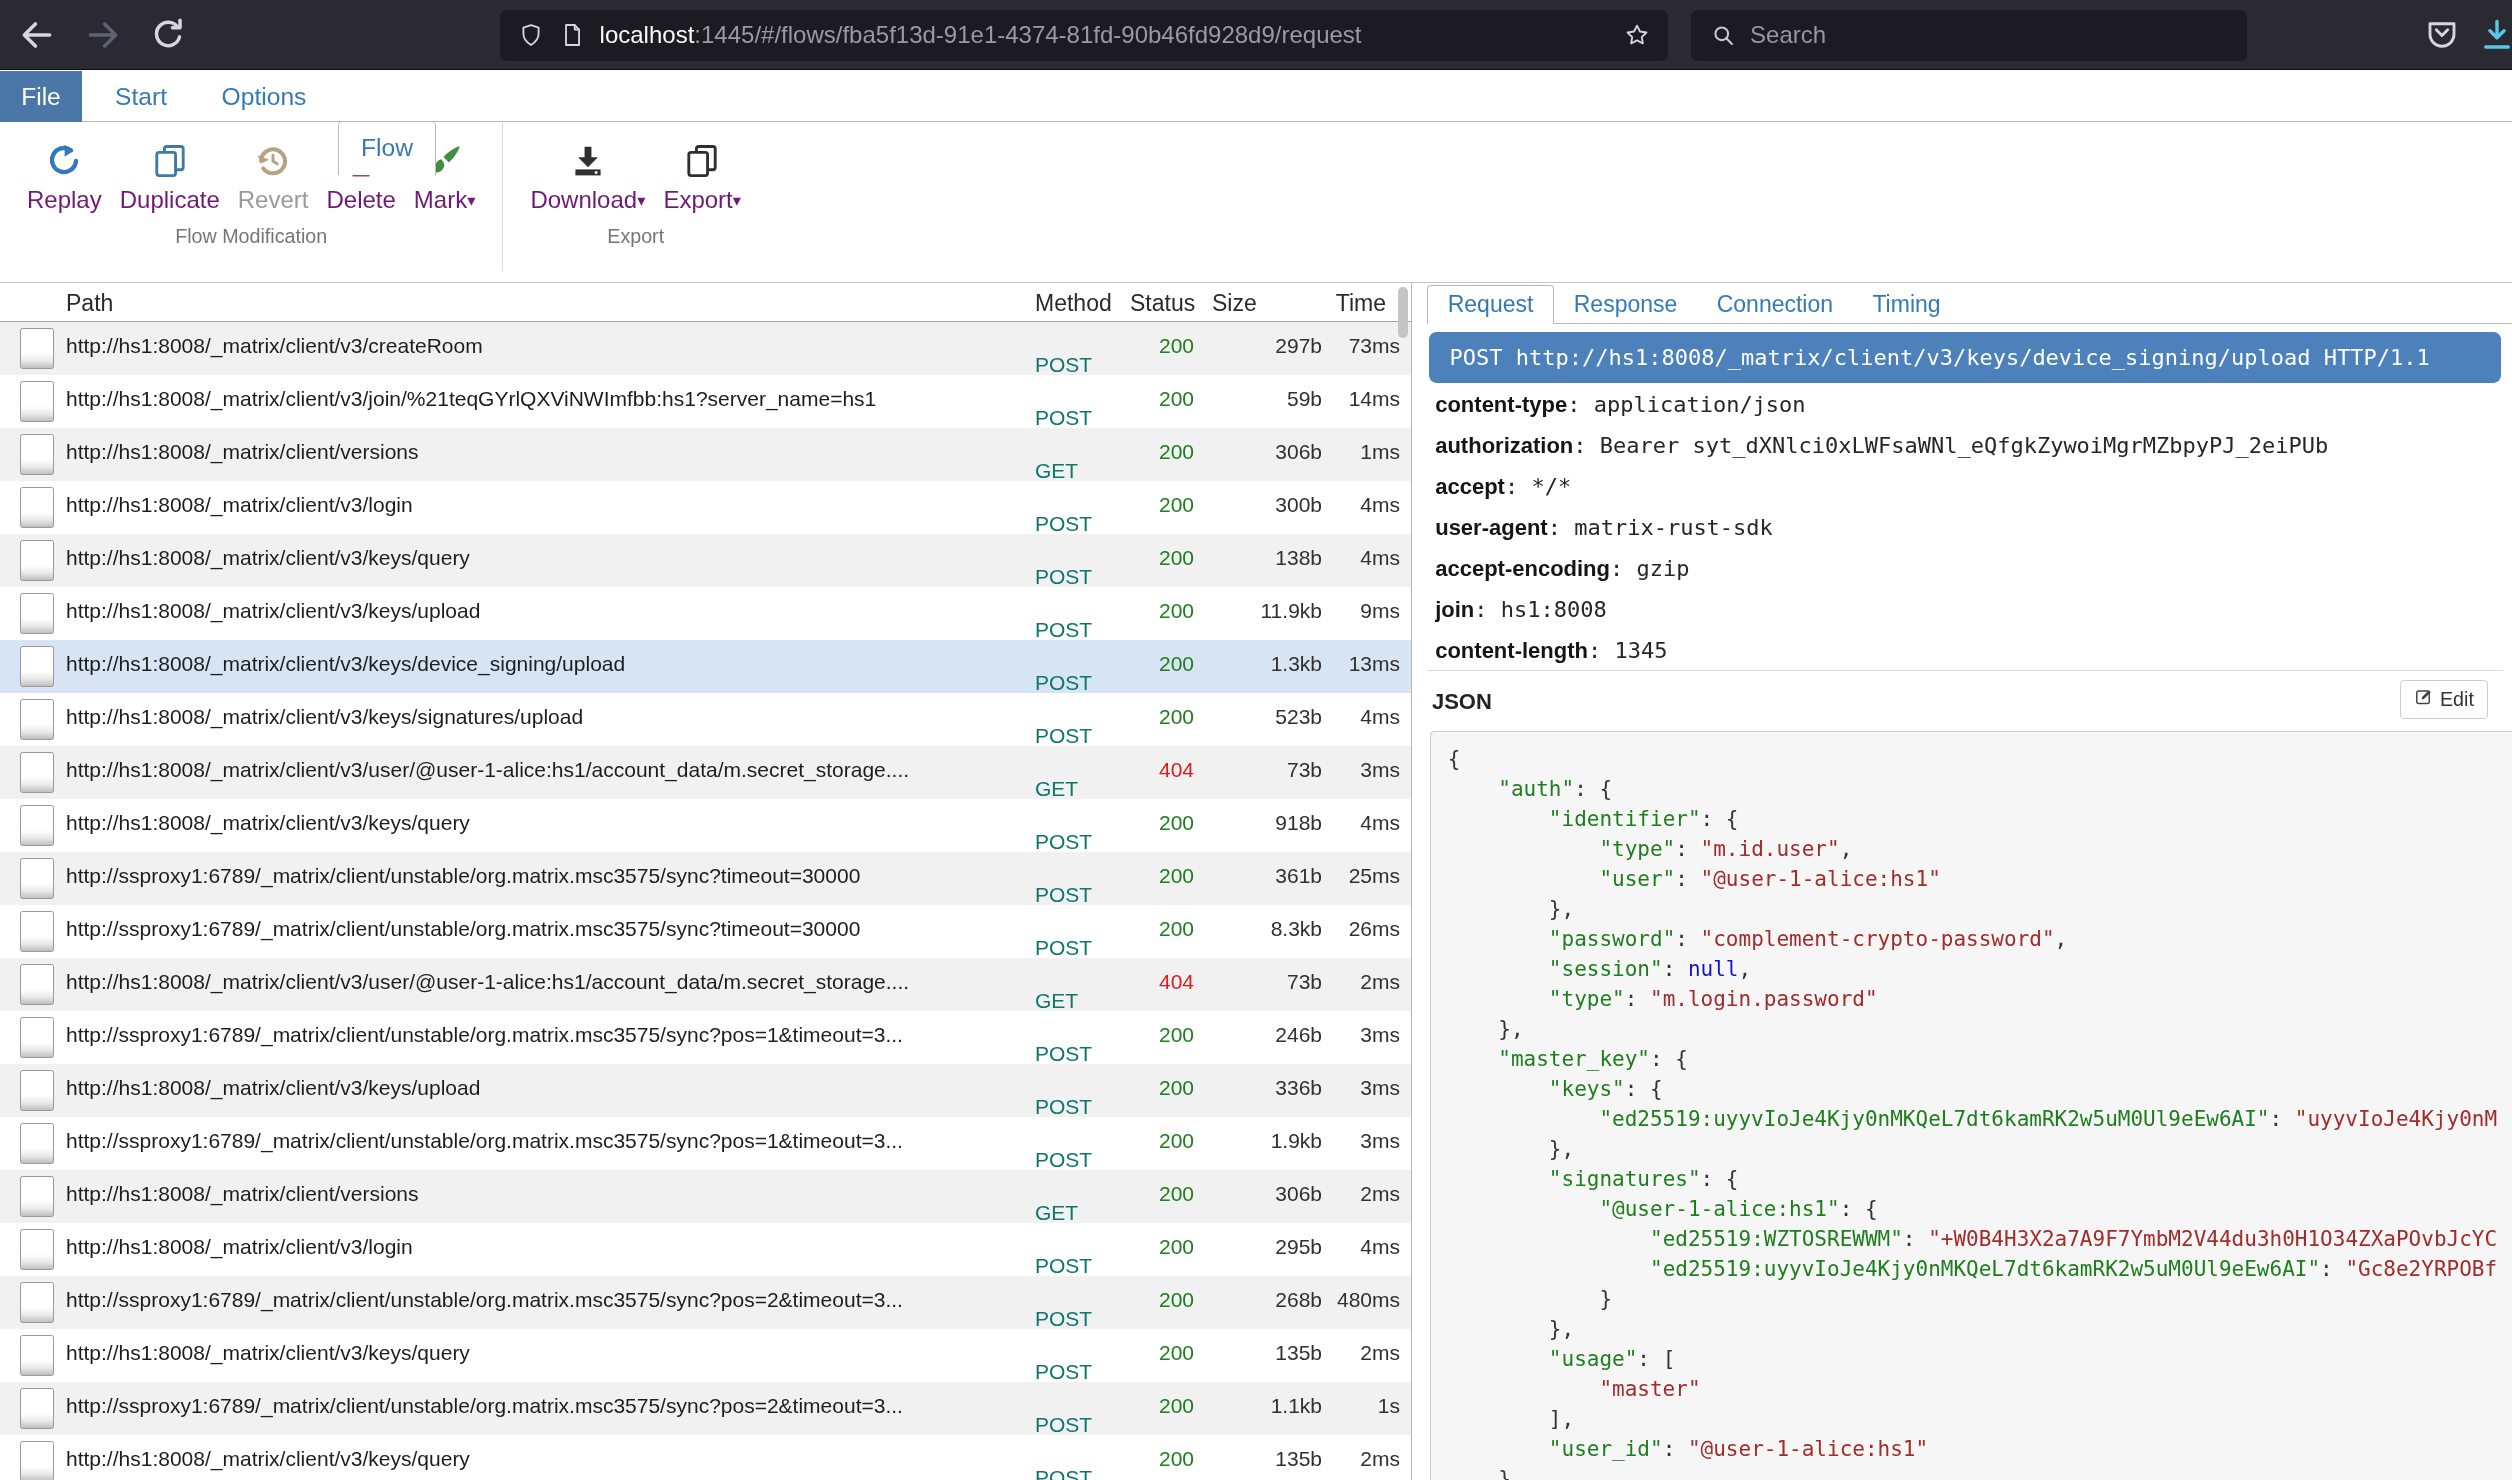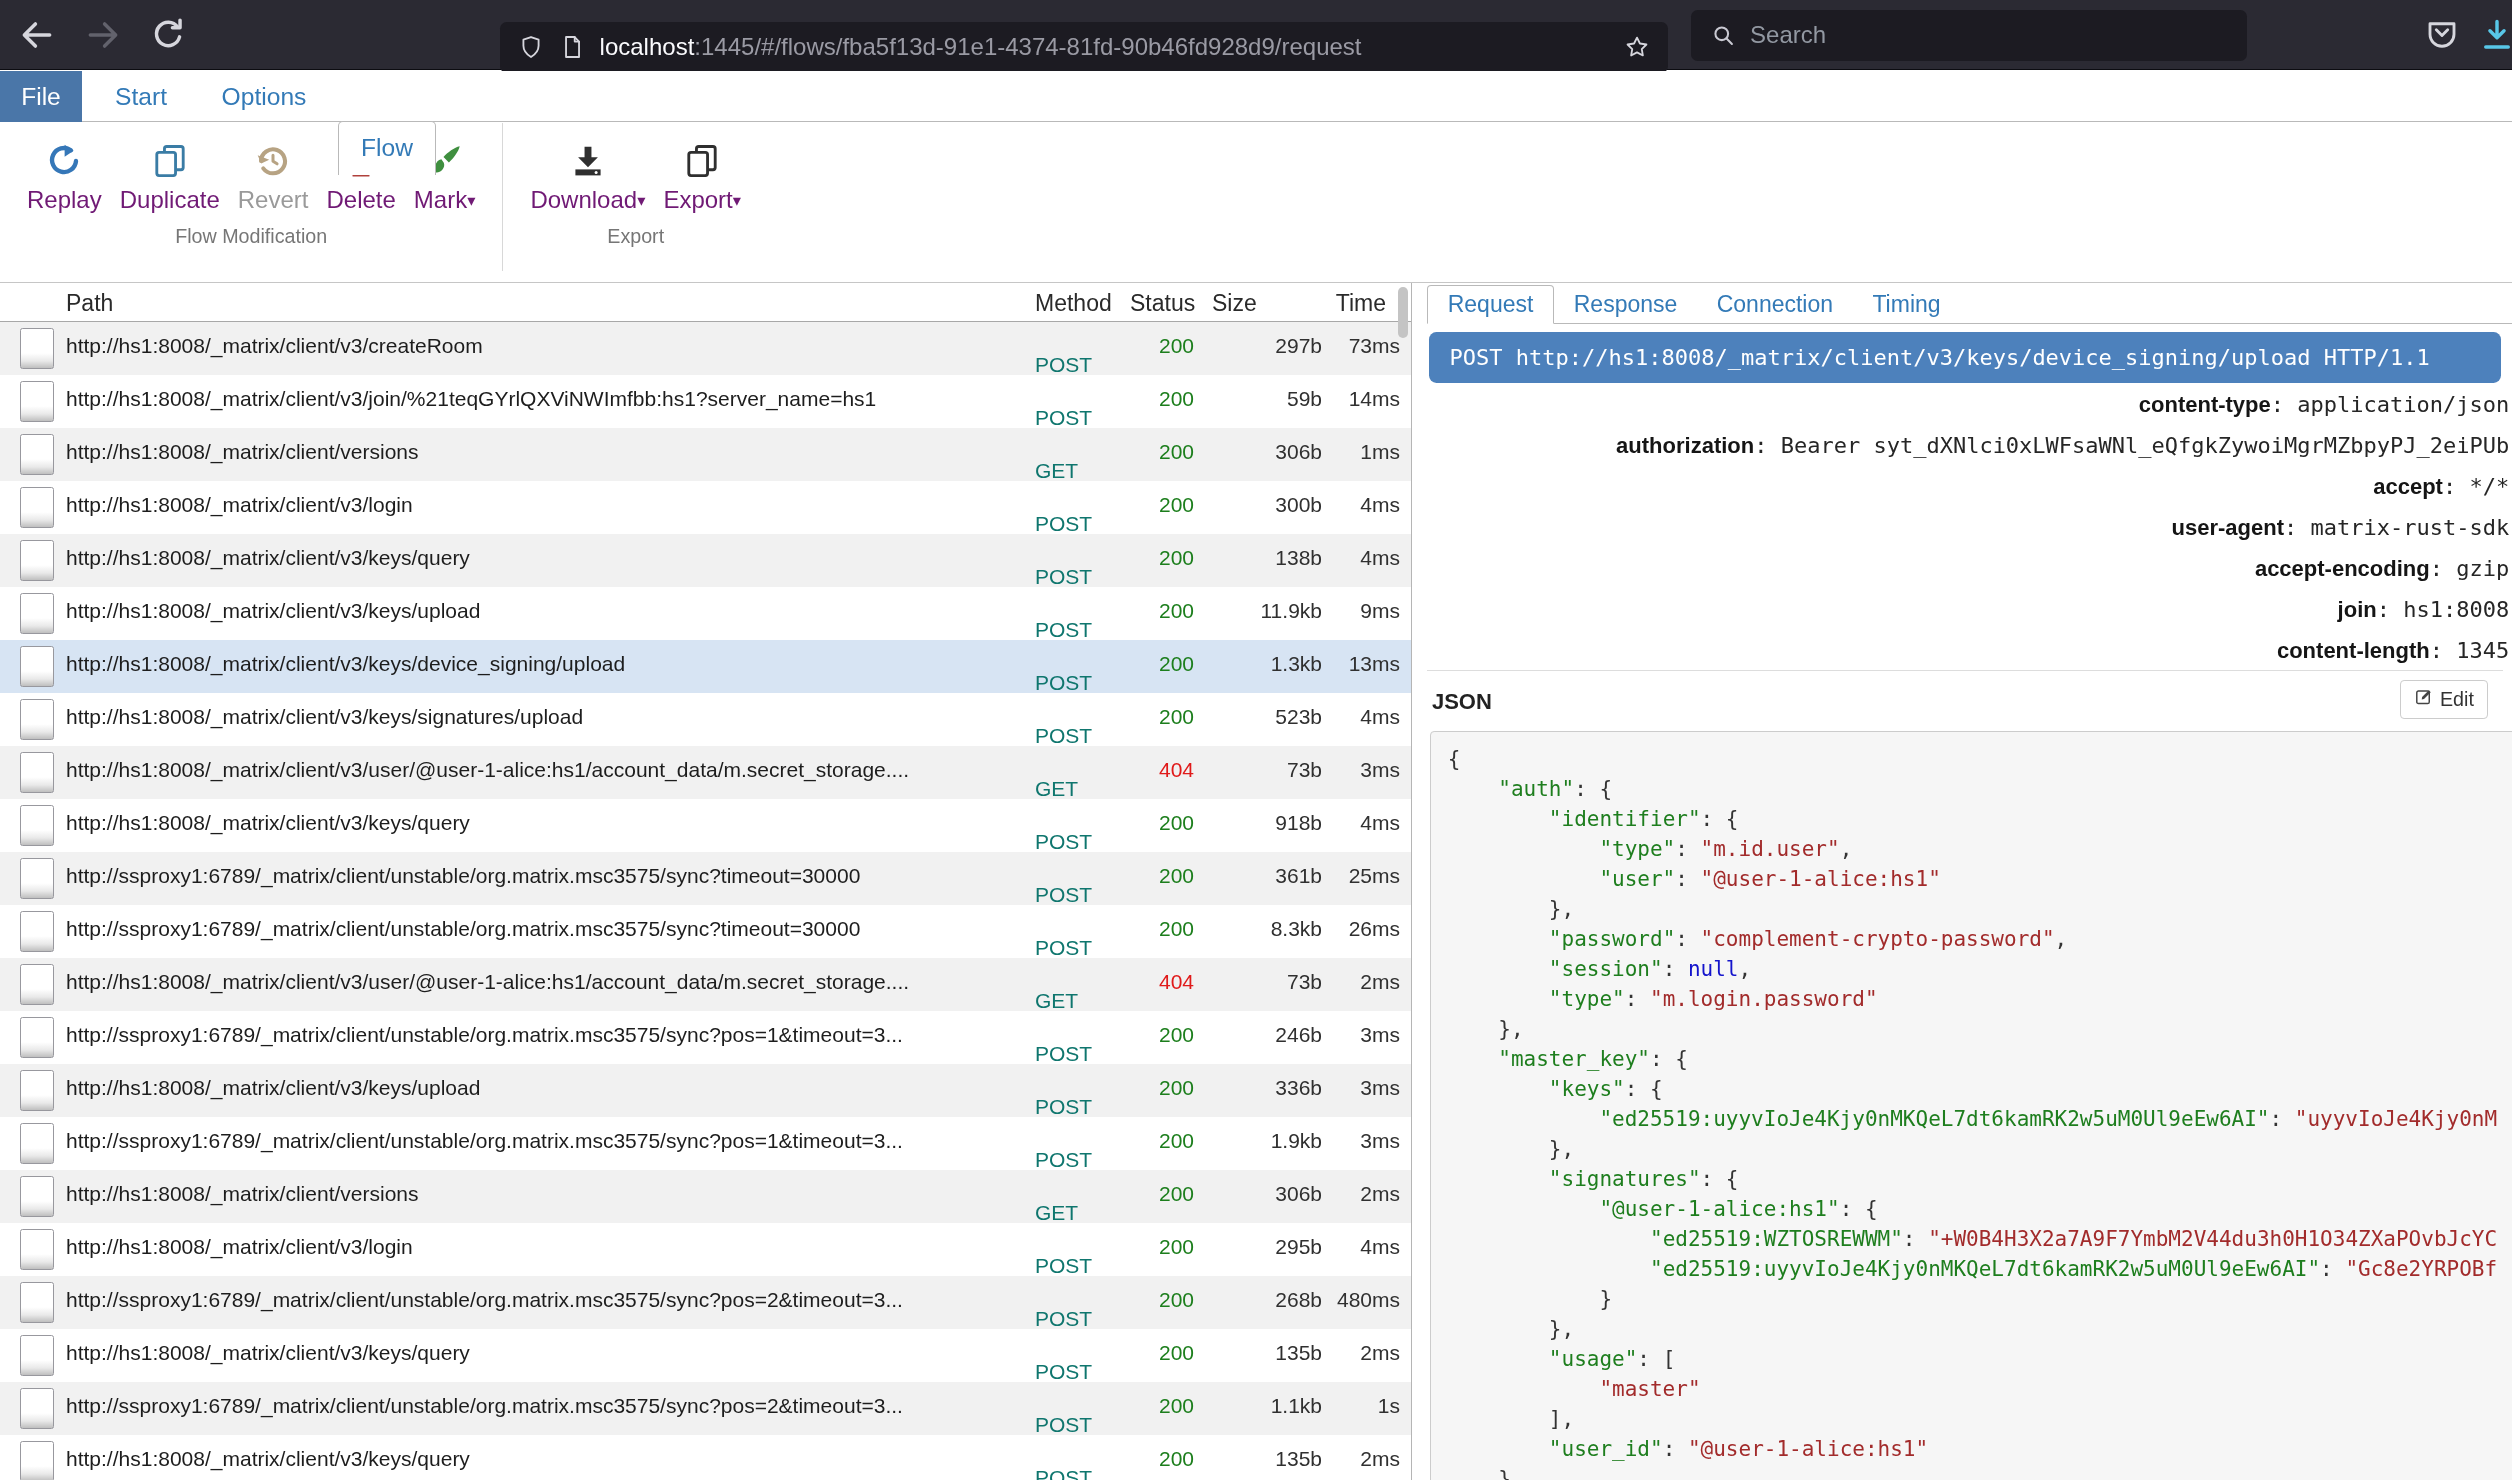--- a/index.html
+++ b/index.html
@@ -6,21 +6,21 @@
   #root{position:relative;width:2512px;height:1481px;overflow:hidden;
         font-family:"Liberation Sans",sans-serif;background:#fff;}
 
   
   .chrome{position:absolute;left:0;top:0;width:100%;height:69px;background:#2b2a33;
           border-bottom:1.6px solid #0c0c11;}
   .navbtn{position:absolute;top:16.4px;width:38px;height:38px;color:#d6d6dd;}
   .navbtn svg{width:100%;height:100%;}
   .navbtn.fwd{color:#62626c;}
   .urlbar{position:absolute;left:500px;top:9.8px;width:1168px;height:51px;background:#1c1b22;
-          border-radius:6.6px;display:flex;align-items:center;padding:0 18px;box-sizing:border-box;gap:14.8px;margin-top:12px;}
+          border-radius:6.6px;display:flex;align-items:center;padding:0 18px;box-sizing:border-box;gap:14.8px;}
   .urlbar .icon svg{width:26px;height:26px;display:block;color:#d6d6dd;}
   .urltext{flex:1;font-size:24px;white-space:nowrap;overflow:hidden;color:#9a9aa4;}
   .urltext .host{color:#fbfbfe;}
   .searchbox{position:absolute;left:1691px;top:9.8px;width:556px;height:51px;background:#1c1b22;
           border-radius:6.6px;display:flex;align-items:center;padding:0 19.7px;box-sizing:border-box;gap:14.8px;}
   .searchbox .icon svg{width:24.6px;height:24.6px;display:block;color:#c9c9d2;}
   .searchph{font-size:24px;color:#9298a2;}
   .chromeico{position:absolute;top:17px;width:36px;height:36px;color:#d6d6dd;}
   .chromeico svg{width:100%;height:100%;}
   .chromeico.dl{color:var(--dl,#58c7e8);}
@@ -71,21 +71,21 @@
   .detail{position:absolute;left:1427px;top:283px;width:1086px;height:1198px;background:#fff;overflow:hidden;}
   .dtabs{position:absolute;left:0;top:2.5px;width:100%;height:38px;border-bottom:0.8px solid #b9b9b9;box-sizing:border-box;
          display:flex;align-items:center;}
   .dtab{font-size:23px;color:var(--accent,#337ab7);padding:0 19.7px;height:38px;display:flex;align-items:center;cursor:pointer;}
   .dtab.active{border:0.8px solid #b9b9b9;border-bottom:0.8px solid #fff;border-radius:4.1px 4.1px 0 0;
          background:#fff;box-sizing:border-box;height:39px;margin-bottom:-0.8px;}
   .firstline{position:absolute;left:1.6px;top:49px;width:1072px;height:51px;background:var(--pill,#4d81bc);
          border-radius:7.4px;color:#fff;font-family:"DejaVu Sans Mono",monospace;font-size:22px;
          display:flex;align-items:center;padding:0 21px;box-sizing:border-box;white-space:nowrap;overflow:hidden;}
   .dheaders{position:absolute;left:8.2px;top:109px;width:1074px;}
-  .dhrow{height:41px;font-size:22px;white-space:nowrap;overflow:hidden;text-align:right;}
+  .dhrow{height:41px;font-size:22px;white-space:nowrap;overflow:hidden;}
   .dhname{font-weight:bold;color:#151515;}
   .dhval{font-family:"DejaVu Sans Mono",monospace;color:#262626;}
   .hline{position:absolute;left:0;top:387px;width:1076px;height:0.8px;background:#ddd;}
   .bodybar{position:absolute;left:4.9px;top:397px;width:1074px;height:44px;}
   .fmt{font-size:22px;font-weight:bold;color:#222;line-height:44px;}
   .editbtn{position:absolute;right:18px;top:0;height:39px;padding:0 13px;background:#fff;border:0.8px solid #ccc;
          border-radius:4.1px;font-size:19.7px;color:#333;font-family:"Liberation Sans",sans-serif;
          display:flex;align-items:center;gap:6.6px;cursor:pointer;}
   .editbtn svg{width:19.7px;height:19.7px;color:#444;}
   .jsonbox{position:absolute;left:3.3px;top:448px;width:1164px;height:820px;background:#f6f6f6;

